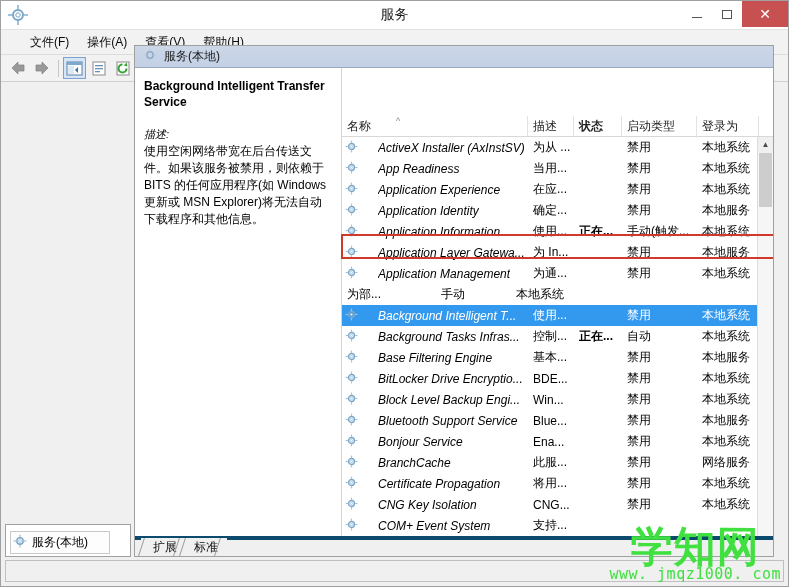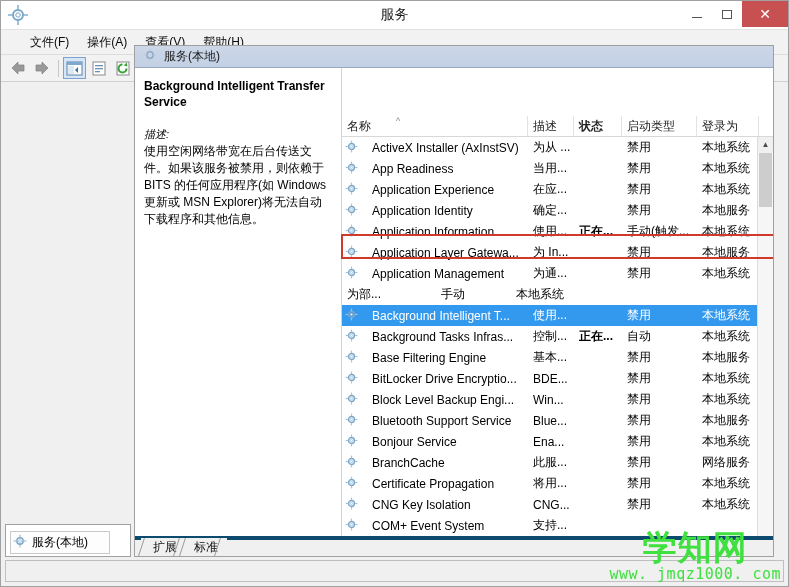--- a/index.html
+++ b/index.html
@@ -280,21 +280,21 @@
   }
   .cell {
     box-sizing: border-box;
     padding-left: 5px;
     font-size: 12px;
     white-space: nowrap;
     overflow: hidden;
     display: flex;
     align-items: center;
   }
-  .cell.name { padding-left: 3px; gap: 14px; }
+  .cell.name { padding-left: 3px; gap: 20px; font-style: italic; }
   .cell .nm-text { overflow: hidden; white-space: nowrap; }
 
   
   .c-name   { width: 186px; min-width: 186px; }
   .c-desc   { width: 46px;  min-width: 46px; }
   .c-status { width: 48px;  min-width: 48px; font-weight: bold; }
   .c-start  { width: 75px;  min-width: 75px; }
   .c-logon  { width: 62px;  min-width: 62px; }
 
   
@@ -376,21 +376,21 @@
   
   .watermark {
     position: absolute;
     right: 8px;
     bottom: 4px;
     text-align: center;
     pointer-events: none;
     z-index: 40;
   }
   .wm-main {
-    font-size: 34px;
+    font-size: 42px;
     font-weight: bold;
     color: #3fe03f;
     line-height: 36px;
     letter-spacing: 1px;
     font-family: "DejaVu Sans", sans-serif;
   }
   .wm-url {
     font-size: 15px;
     color: #3fe03f;
     line-height: 18px;

